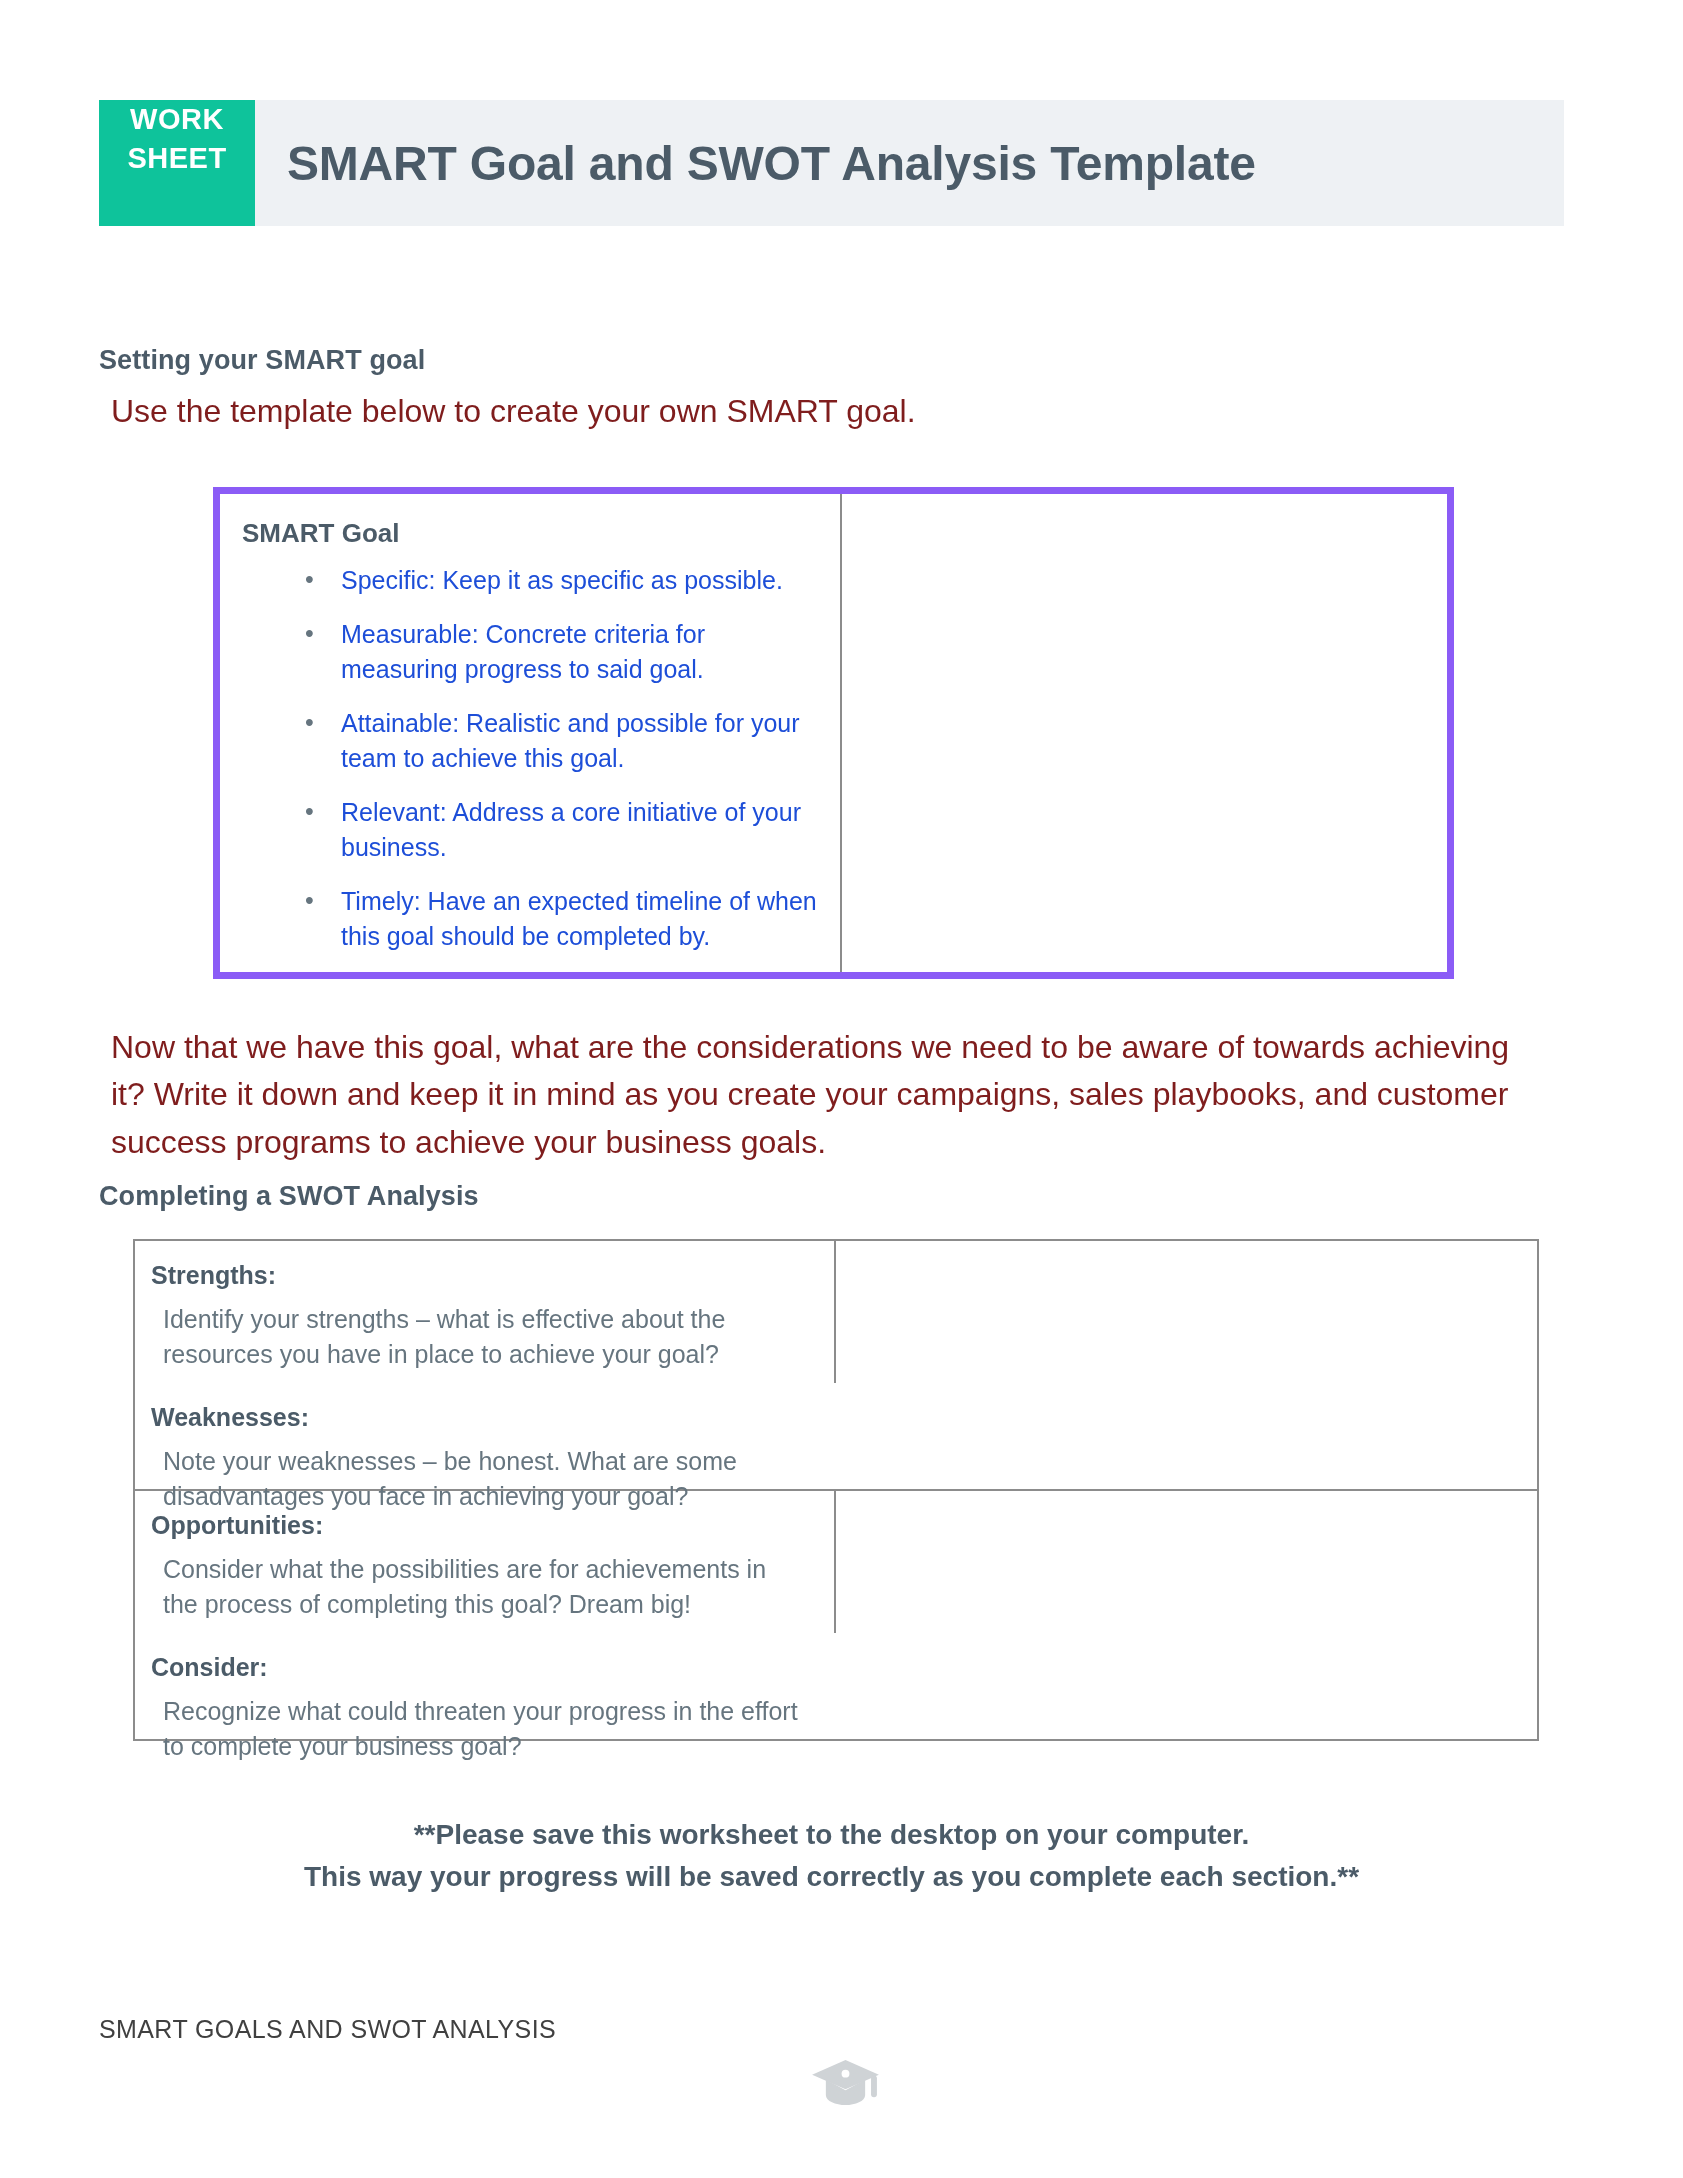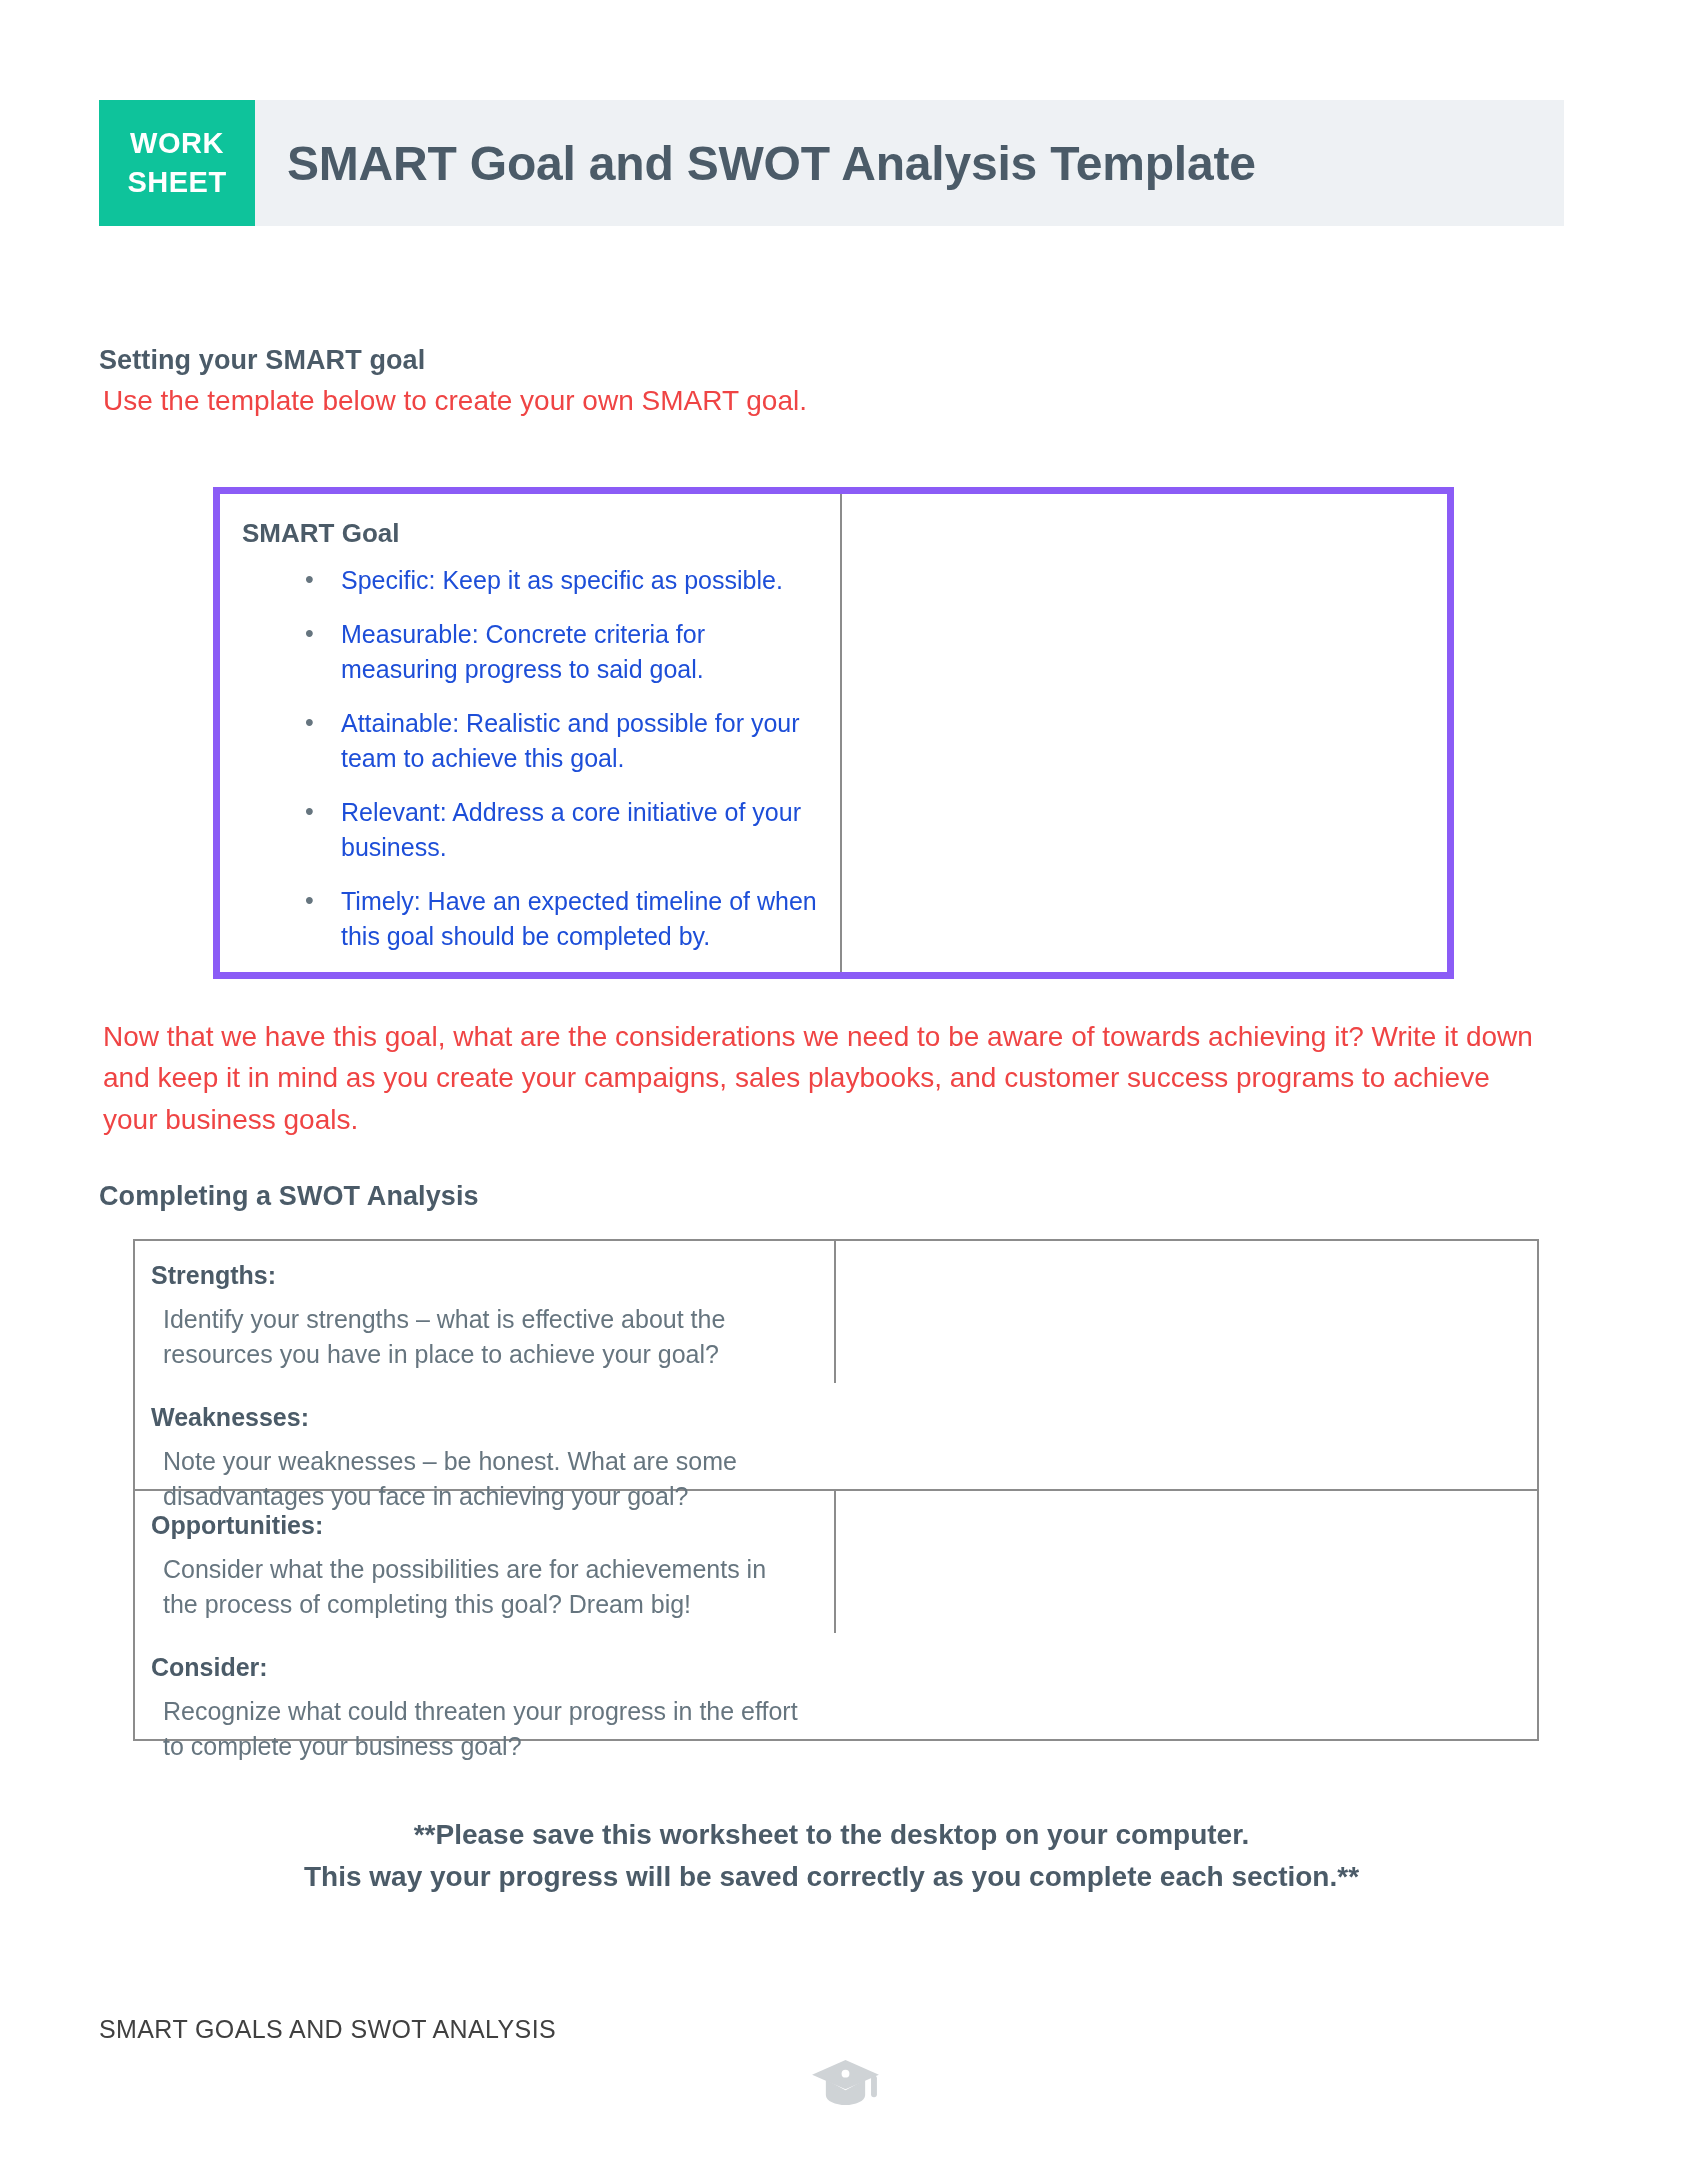--- a/index.html
+++ b/index.html
@@ -36,21 +36,21 @@
     align-items: stretch;
   }
   .header-badge {
     width: 156px;
     flex: 0 0 156px;
     background: #0ec39b;
     color: #ffffff;
     display: flex;
     flex-direction: column;
     align-items: center;
-    justify-content: center;
+    justify-content: flex-start;
     font-weight: bold;
     font-size: 29px;
     letter-spacing: 0.5px;
     line-height: 1.33;
   }
   .header-badge span { display: block; }
   .header-title {
     flex: 1 1 auto;
     display: flex;
     align-items: center;
@@ -71,24 +71,24 @@
 
   h2.section-heading {
     margin: 0;
     font-size: 27px;
     font-weight: bold;
     color: #4b5b68;
     letter-spacing: 0.1px;
   }
 
   p.body-text {
-    margin: 4px;
-    font-size: 28px;
+    margin: 12px;
+    font-size: 32px;
     font-weight: normal;
-    color: #ef4444;
+    color: #7f1d1d;
     line-height: 1.48;
   }
 
   .intro-line { margin-top: 28px; }
 
   
   .smart-table {
     position: absolute;
     left: 213px;
     top: 487px;

